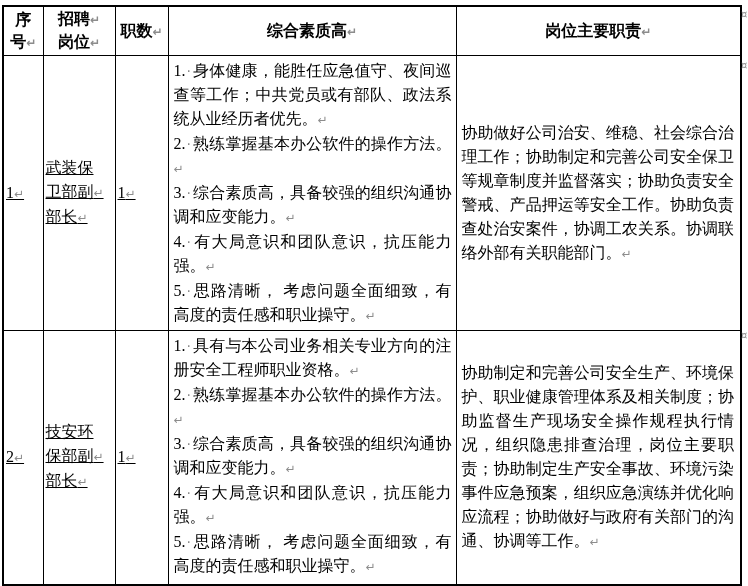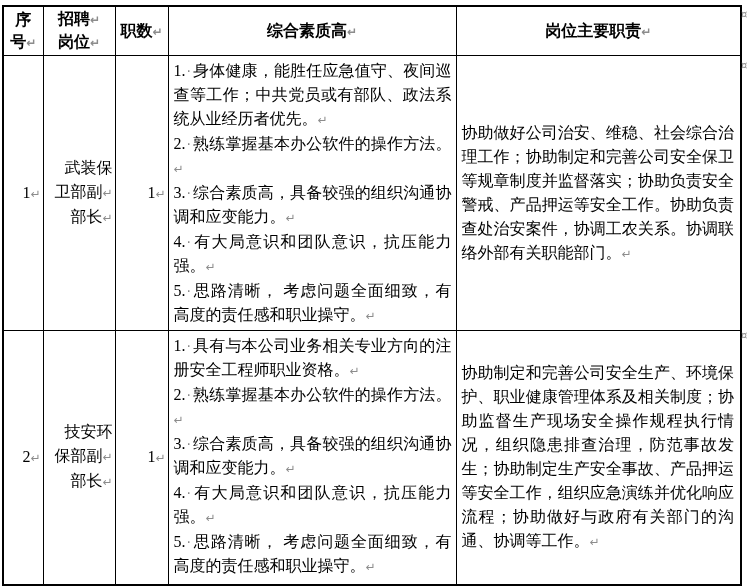--- a/index.html
+++ b/index.html
@@ -30,25 +30,26 @@
   }
   .doc-table th {
     font-weight: bold;
     font-size: 16px;
     line-height: 22px;
     text-align: center;
     vertical-align: middle;
     padding: 1px 2px;
   }
   td.center-cell {
-    text-align: right;
+    text-align: left;
     vertical-align: middle;
     font-size: 16px;
     line-height: 24px;
     padding: 1px 2px;
+    text-decoration: underline;
   }
   td.req-cell {
     vertical-align: top;
     padding: 3px 4px 2px 5px;
   }
   td.duty-cell {
     vertical-align: middle;
     padding: 2px 6px 2px 5px;
     margin-left: 12px;
   }
@@ -156,21 +157,21 @@
       <span>1</span><span class="mark">↵</span>
     </td>
     <td class="req-cell">
       <p class="req"><span>1.</span><span class="sp-mark">·</span><span>具有与本公司业务相关专业方向的注册安全工程师职业资格。</span><span class="mark">↵</span></p>
       <p class="req"><span>2.</span><span class="sp-mark">·</span><span>熟练掌握基本办公软件的操作方法。</span><span class="mark">↵</span></p>
       <p class="req"><span>3.</span><span class="sp-mark">·</span><span>综合素质高，具备较强的组织沟通协调和应变能力。</span><span class="mark">↵</span></p>
       <p class="req"><span>4.</span><span class="sp-mark">·</span><span>有大局意识和团队意识，抗压能力强。</span><span class="mark">↵</span></p>
       <p class="req"><span>5.</span><span class="sp-mark">·</span><span>思路清晰， 考虑问题全面细致，有高度的责任感和职业操守。</span><span class="mark">↵</span></p>
     </td>
     <td class="duty-cell">
-      <div class="duty-text"><span>协助制定和完善公司安全生产、环境保护、职业健康管理体系及相关制度；协助监督生产现场安全操作规程执行情况，组织隐患排查治理，防范事故发生；协助制定生产安全事故、产品押运等安全工作，组织应急演练并优化响应流程；协助做好与政府有关部门的沟通、协调等工作。</span><span class="mark">↵</span></div>
+      <div class="duty-text"><span>协助制定和完善公司安全生产、环境保护、职业健康管理体系及相关制度；协助监督生产现场安全操作规程执行情况，组织隐患排查治理，岗位主要职责；协助制定生产安全事故、环境污染事件应急预案，组织应急演练并优化响应流程；协助做好与政府有关部门的沟通、协调等工作。</span><span class="mark">↵</span></div>
     </td>
   </tr>
 </tbody>
   </table>
 
 <span id="rem-header" class="row-end-mark">¤</span>
 <span id="rem-row1" class="row-end-mark">¤</span>
 <span id="rem-row2" class="row-end-mark">¤</span>
 
 </body></html>

